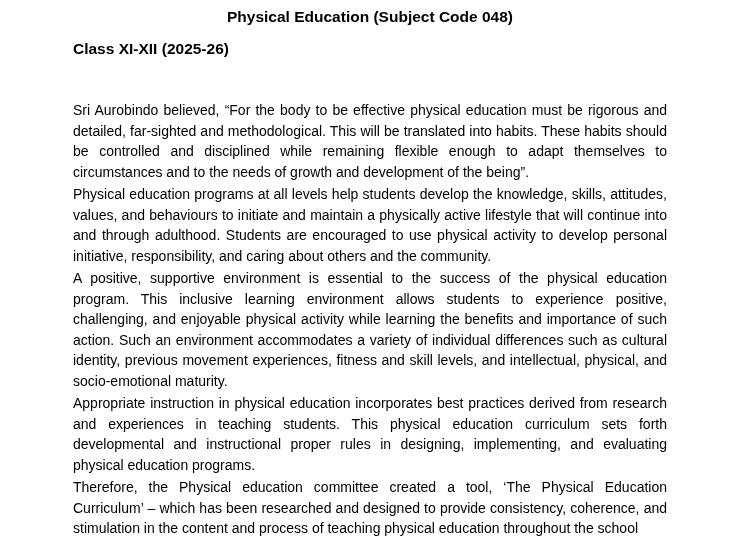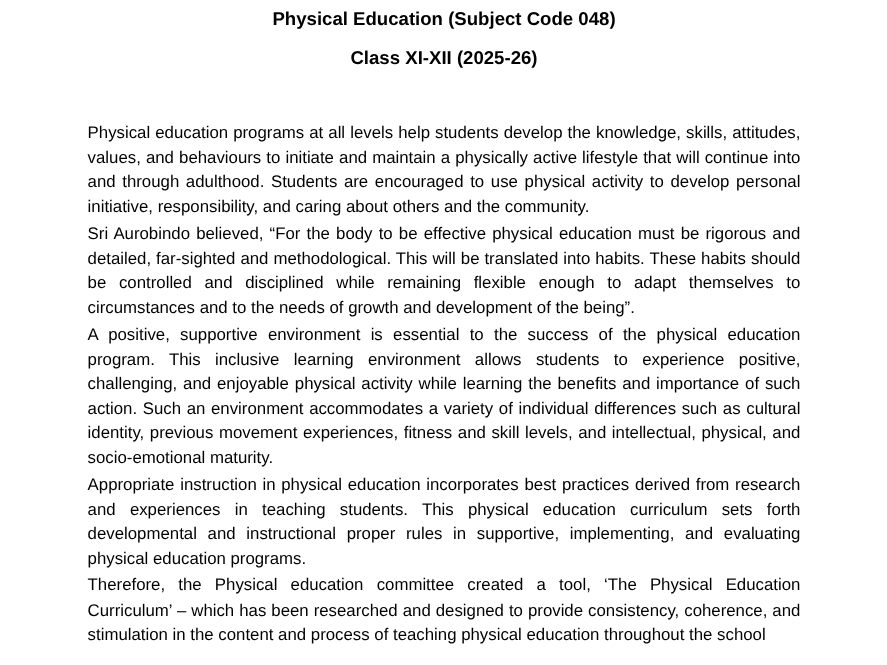--- a/index.html
+++ b/index.html
@@ -24,21 +24,20 @@
     font-size: 15.5px;
     font-weight: bold;
     line-height: 18px;
     text-align: center;
     margin: 0 0 14px 0;
   }
   .doc-subtitle {
     font-size: 15.5px;
     font-weight: bold;
     line-height: 18px;
-    text-align: center;
     margin: 0 0 42px 0;
   }
   .section-heading {
     font-size: 14px;
     font-weight: bold;
     line-height: 18px;
     margin: 0 0 10px 0;
   }
   .body-para {
     font-size: 14px;
@@ -53,25 +52,25 @@
 <div class="page">
   <div class="content">
 
     <header>
       <h1 class="doc-title">Physical Education (Subject Code 048)</h1>
       <h2 class="doc-subtitle">Class XI-XII (2025-26)</h2>
     </header>
 
     <section>
 
+      <p class="body-para">Sri Aurobindo believed, “For the body to be effective physical education must be rigorous and detailed, far-sighted and methodological. This will be translated into habits. These habits should be controlled and disciplined while remaining flexible enough to adapt themselves to circumstances and to the needs of growth and development of the being”.</p>
+
       <p class="body-para">Physical education programs at all levels help students develop the knowledge, skills, attitudes, values, and behaviours to initiate and maintain a physically active lifestyle that will continue into and through adulthood. Students are encouraged to use physical activity to develop personal initiative, responsibility, and caring about others and the community.</p>
-
-      <p class="body-para">Sri Aurobindo believed, “For the body to be effective physical education must be rigorous and detailed, far-sighted and methodological. This will be translated into habits. These habits should be controlled and disciplined while remaining flexible enough to adapt themselves to circumstances and to the needs of growth and development of the being”.</p>
 
       <p class="body-para">A positive, supportive environment is essential to the success of the physical education program. This inclusive learning environment allows students to experience positive, challenging, and enjoyable physical activity while learning the benefits and importance of such action. Such an environment accommodates a variety of individual differences such as cultural identity, previous movement experiences, fitness and skill levels, and intellectual, physical, and socio-emotional maturity.</p>
 
-      <p class="body-para">Appropriate instruction in physical education incorporates best practices derived from research and experiences in teaching students. This physical education curriculum sets forth developmental and instructional proper rules in supportive, implementing, and evaluating physical education programs.</p>
+      <p class="body-para">Appropriate instruction in physical education incorporates best practices derived from research and experiences in teaching students. This physical education curriculum sets forth developmental and instructional proper rules in designing, implementing, and evaluating physical education programs.</p>
 
       <p class="body-para">Therefore, the Physical education committee created a tool, ‘The Physical Education Curriculum’ – which has been researched and designed to provide consistency, coherence, and stimulation in the content and process of teaching physical education throughout the school</p>
     </section>
 
   </div>
 </div>
 
 </body></html>

